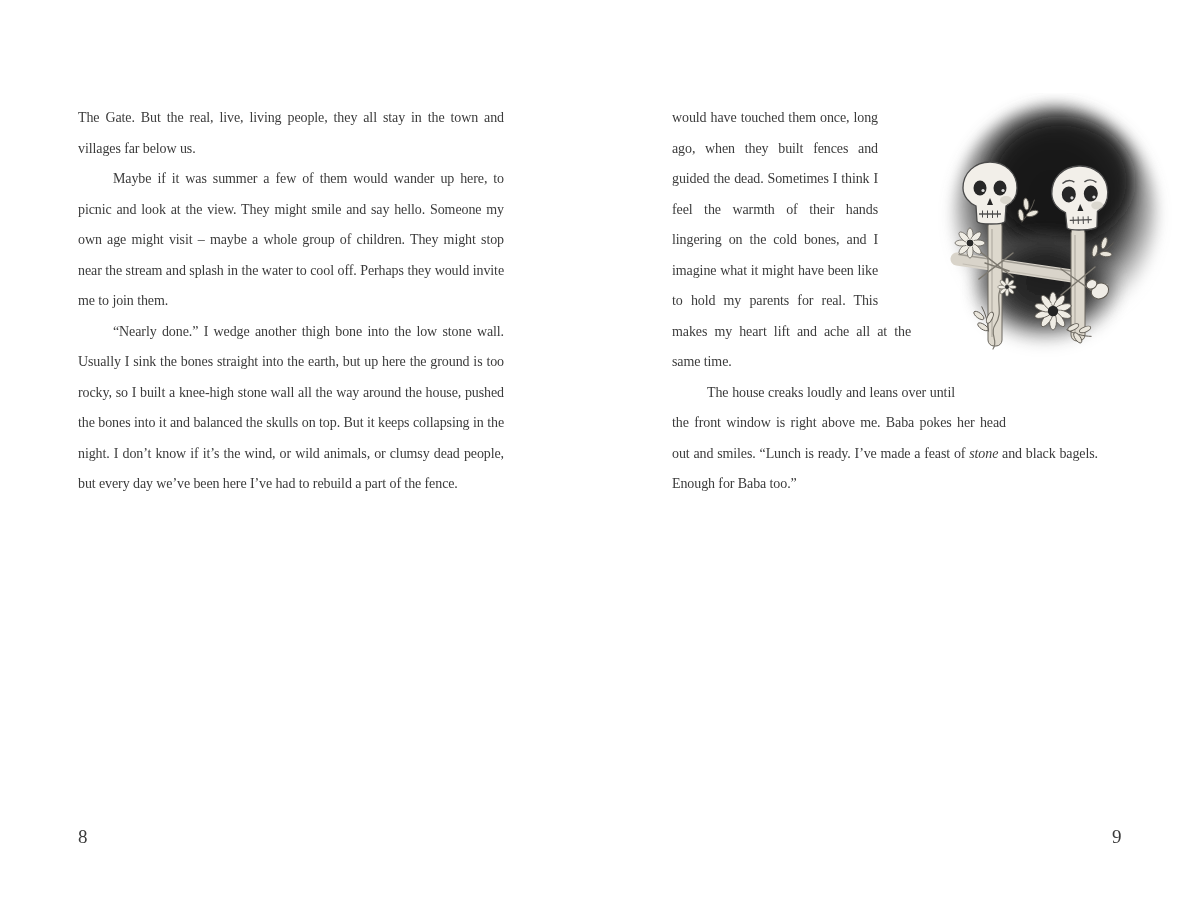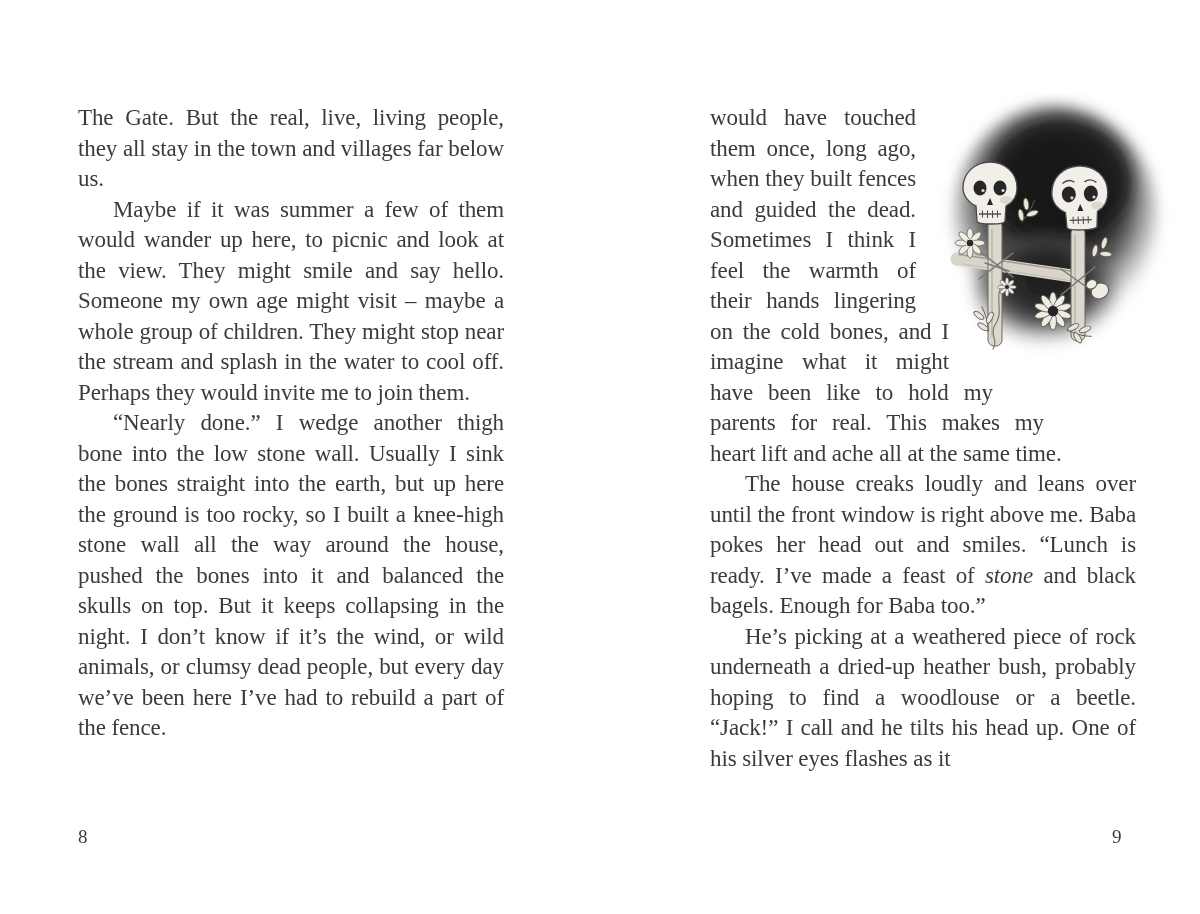--- a/index.html
+++ b/index.html
@@ -9,27 +9,27 @@
     height: 914px;
     background: #ffffff;
     overflow: hidden;
     font-family: "Liberation Serif", "DejaVu Serif", serif;
     color: #3b3b3b;
   }
   .text-block {
     position: absolute;
     top: 103px;
     width: 426px;
-    font-size: 23px;
+    font-size: 14px;
     line-height: 30.5px;
     letter-spacing: -0.1px;
     text-align: justify;
   }
   .text-block-left  { left: 78px; }
-  .text-block-right { left: 710px; }
+  .text-block-right { left: 672px; }
   .para { margin: 0; }
   .para.indent { text-indent: 35px; }
   .italic { font-style: italic; }
   .runaround {
     float: right;
     width: 220px;
     height: 310px;
     shape-outside: polygon(3px 0px, 220px 0px, 220px 310px, 136px 310px,
                            136px 279px, 85px 279px, 85px 248px, 41px 248px,
                            41px 186px, 3px 186px);
@@ -60,21 +60,20 @@
   <div class="text-block text-block-left">
       <p class="para"><span>The Gate. But the real, live, living people, they all stay in the town and villages far below us.</span></p>
       <p class="para indent"><span>Maybe if it was summer a few of them would wander up here, to picnic and look at the view. They might smile and say hello. Someone my own age might visit – maybe a whole group of children. They might stop near the stream and splash in the water to cool off. Perhaps they would invite me to join them.</span></p>
       <p class="para indent"><span>“Nearly done.” I wedge another thigh bone into the low stone wall. Usually I sink the bones straight into the earth, but up here the ground is too rocky, so I built a knee-high stone wall all the way around the house, pushed the bones into it and balanced the skulls on top. But it keeps collapsing in the night. I don’t know if it’s the wind, or wild animals, or clumsy dead people, but every day we’ve been here I’ve had to rebuild a part of the fence.</span></p>
     </div>
 
   <div class="text-block text-block-right">
     <div class="runaround"></div>
   <p class="para"><span>would have touched them once, long ago, when they built fences and guided the dead. Sometimes I think I feel the warmth of their hands lingering on the cold bones, and I imagine what it might have been like to hold my parents for real. This makes my heart lift and ache all at the same time.</span></p>
       <p class="para indent"><span>The house creaks loudly and leans over until the front window is right above me. Baba pokes her head out and smiles. “Lunch is ready. I’ve made a feast of </span><span class="italic">stone</span><span> and black bagels. Enough for Baba too.”</span></p>
-      <p class="para indent"><span>He’s picking at a weathered piece of rock underneath a dried-up heather bush, probably hoping to find a woodlouse or a beetle. “Jack!” I call and he tilts his head up. One of his silver eyes flashes as it</span></p>
     </div>
 
   <svg class="illustration" viewBox="0 0 252 282" xmlns="http://www.w3.org/2000/svg" aria-hidden="true">
     <defs>
       <radialGradient id="bgGrad" cx="50%" cy="42%" r="58%">
         <stop offset="0%" stop-color="#191919"></stop>
         <stop offset="40%" stop-color="#242424"></stop>
         <stop offset="62%" stop-color="#3d3d3d" stop-opacity="0.92"></stop>
         <stop offset="80%" stop-color="#757575" stop-opacity="0.55"></stop>
         <stop offset="92%" stop-color="#a9a9a9" stop-opacity="0.25"></stop>

